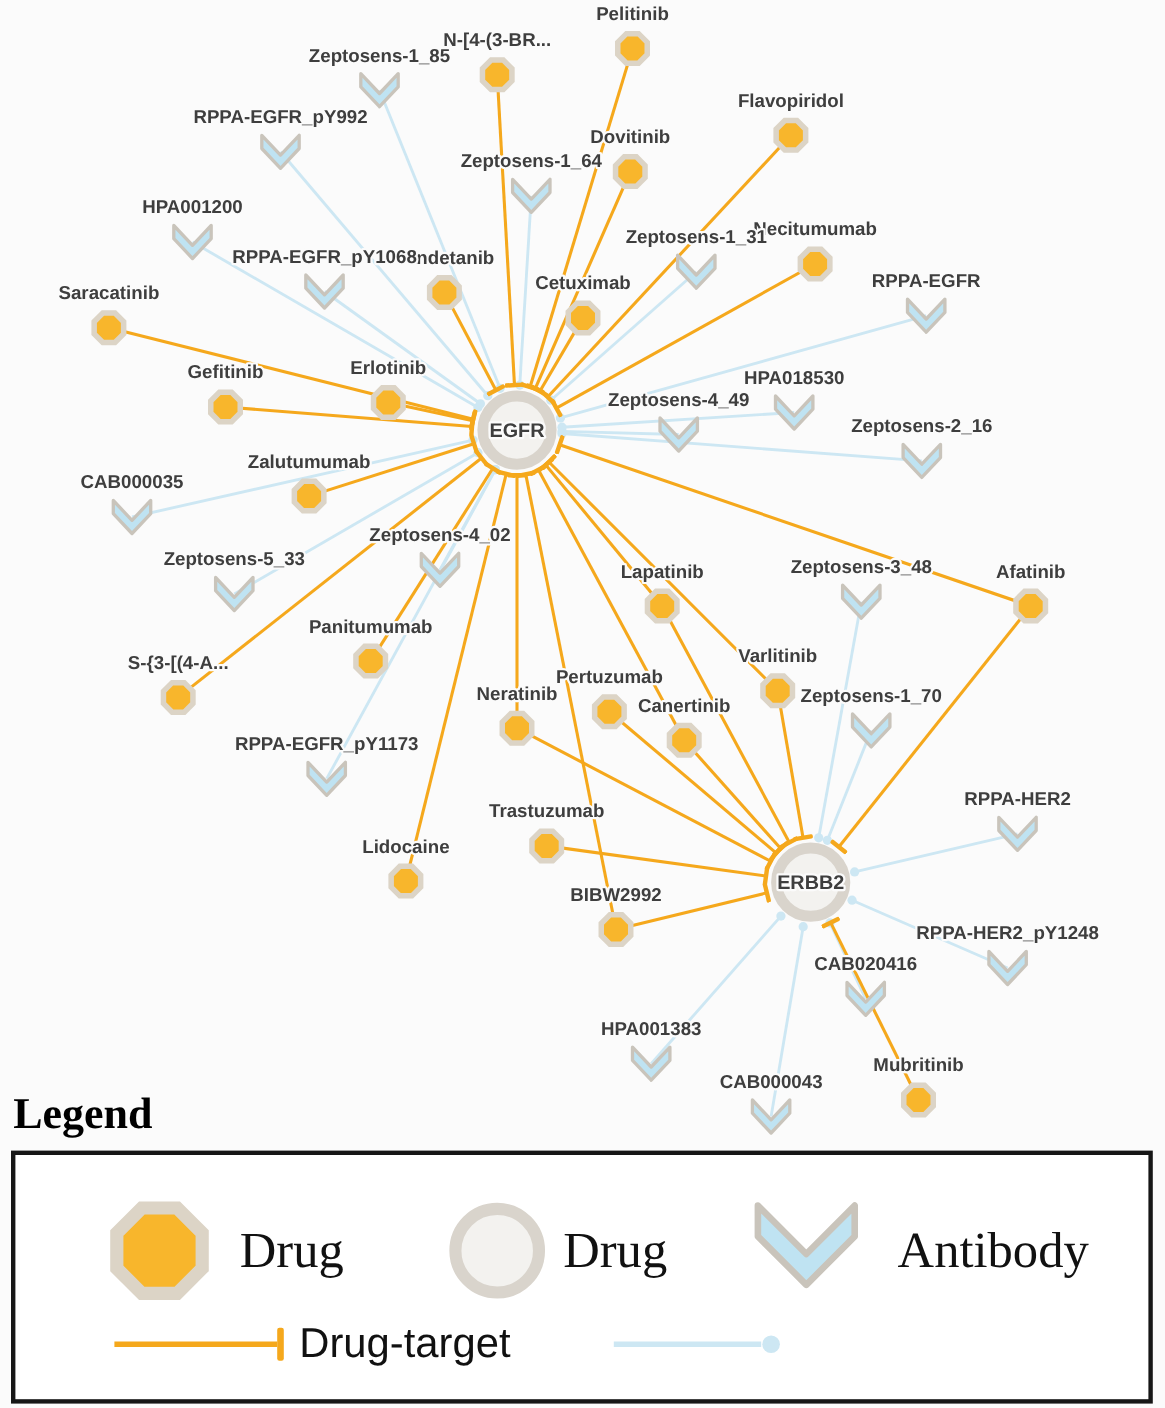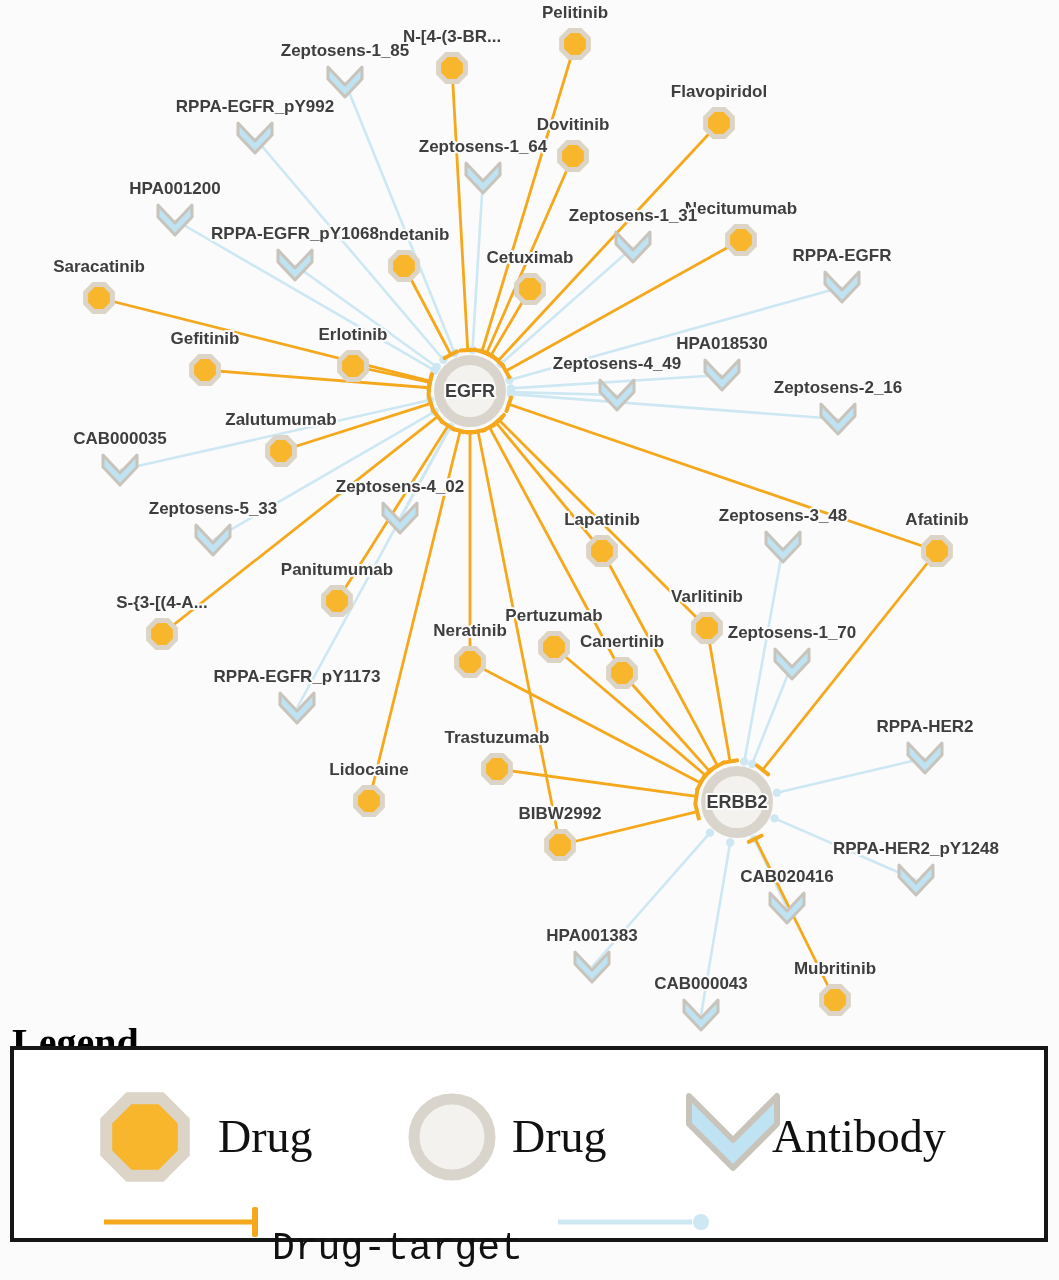--- a/index.html
+++ b/index.html
@@ -25,37 +25,36 @@
     stroke: #fbfbfb;
     stroke-width: 4px;
     stroke-linejoin: round;
   }
   .gene-label { font-size: 18px; }
   .legend-title {
     position: absolute; left: 12px; top: 992px;
     font-family: "Liberation Serif", serif;
     font-weight: bold; font-size: 40px; color: #000;
     line-height: 1;
-    margin-top: 31px;
   }
   .legend-box {
     position: absolute; left: 10px; top: 1046px;
-    width: 1038px; height: 196px;
+    width: 1038px; height: 230px;
     border: 4px solid #161616;
     background: #ffffff;
     padding-left: 10px;
   }
   .legend-box .abs { position: absolute; }
   .legend-label {
     font-family: "Liberation Serif", serif;
     font-size: 46px; color: #111; line-height: 1.1;
   }
   .legend-edge-label {
-    font-family: Liberation Mono, monospace;
-    font-size: 38px; color: #111; line-height: 1.1; margin-top: 26px;
+    font-family: Liberation Sans, sans-serif;
+    font-size: 38px; color: #111; line-height: 1.1;
   }
 </style>
 </head>
 <body>
 
 <div class="stage" style="background: rgb(251, 251, 251);">
 
   <svg id="network-svg" width="1059" height="1280" viewBox="0 0 1059 1280">
     <defs>
       <marker id="tee-marker" markerWidth="8" markerHeight="18" refX="3" refY="9" orient="auto" markerUnits="userSpaceOnUse">
@@ -315,21 +314,21 @@
     <div class="abs legend-label" style="left:204px; top:62px;">Drug</div>
 
     <svg class="abs" style="left:386px; top:35px;" width="104" height="104" viewBox="0 0 104 104">
       <circle cx="52" cy="52" r="38" stroke-width="11" fill="#F3F2EF" stroke="#D9D4CC"></circle>
     </svg>
     <div class="abs legend-label" style="left:498px; top:62px;">Drug</div>
 
     <svg class="abs" style="left:667px; top:32px;" width="104" height="100" viewBox="0 0 104 100">
       <path d="M 8 14 L 52 58 L 96 14 L 96 42 L 52 86 L 8 42 Z" stroke-width="6" stroke-linejoin="round" fill="#BFE3F2" stroke="#C9C4BB"></path>
     </svg>
-    <div class="abs legend-label" style="left:758px; top:62px;">Antibody</div>
+    <div class="abs legend-label" style="left:802px; top:62px;">Antibody</div>
 
     <svg class="abs" style="left:88px; top:154px;" width="180" height="36" viewBox="0 0 180 36">
       <line x1="2" y1="18" x2="150" y2="18" stroke-width="5" stroke="#F5A81C"></line>
       <rect x="150" y="3" width="6" height="30" rx="2" fill="#F5A81C"></rect>
     </svg>
     <div class="abs legend-edge-label" style="left:258px; top:152px;">Drug-target</div>
 
     <svg class="abs" style="left:542px; top:154px;" width="170" height="36" viewBox="0 0 170 36">
       <line x1="2" y1="18" x2="136" y2="18" stroke-width="5" stroke="#CDE7F3"></line>
       <circle cx="145" cy="18" r="8" fill="#CDE7F3"></circle>

